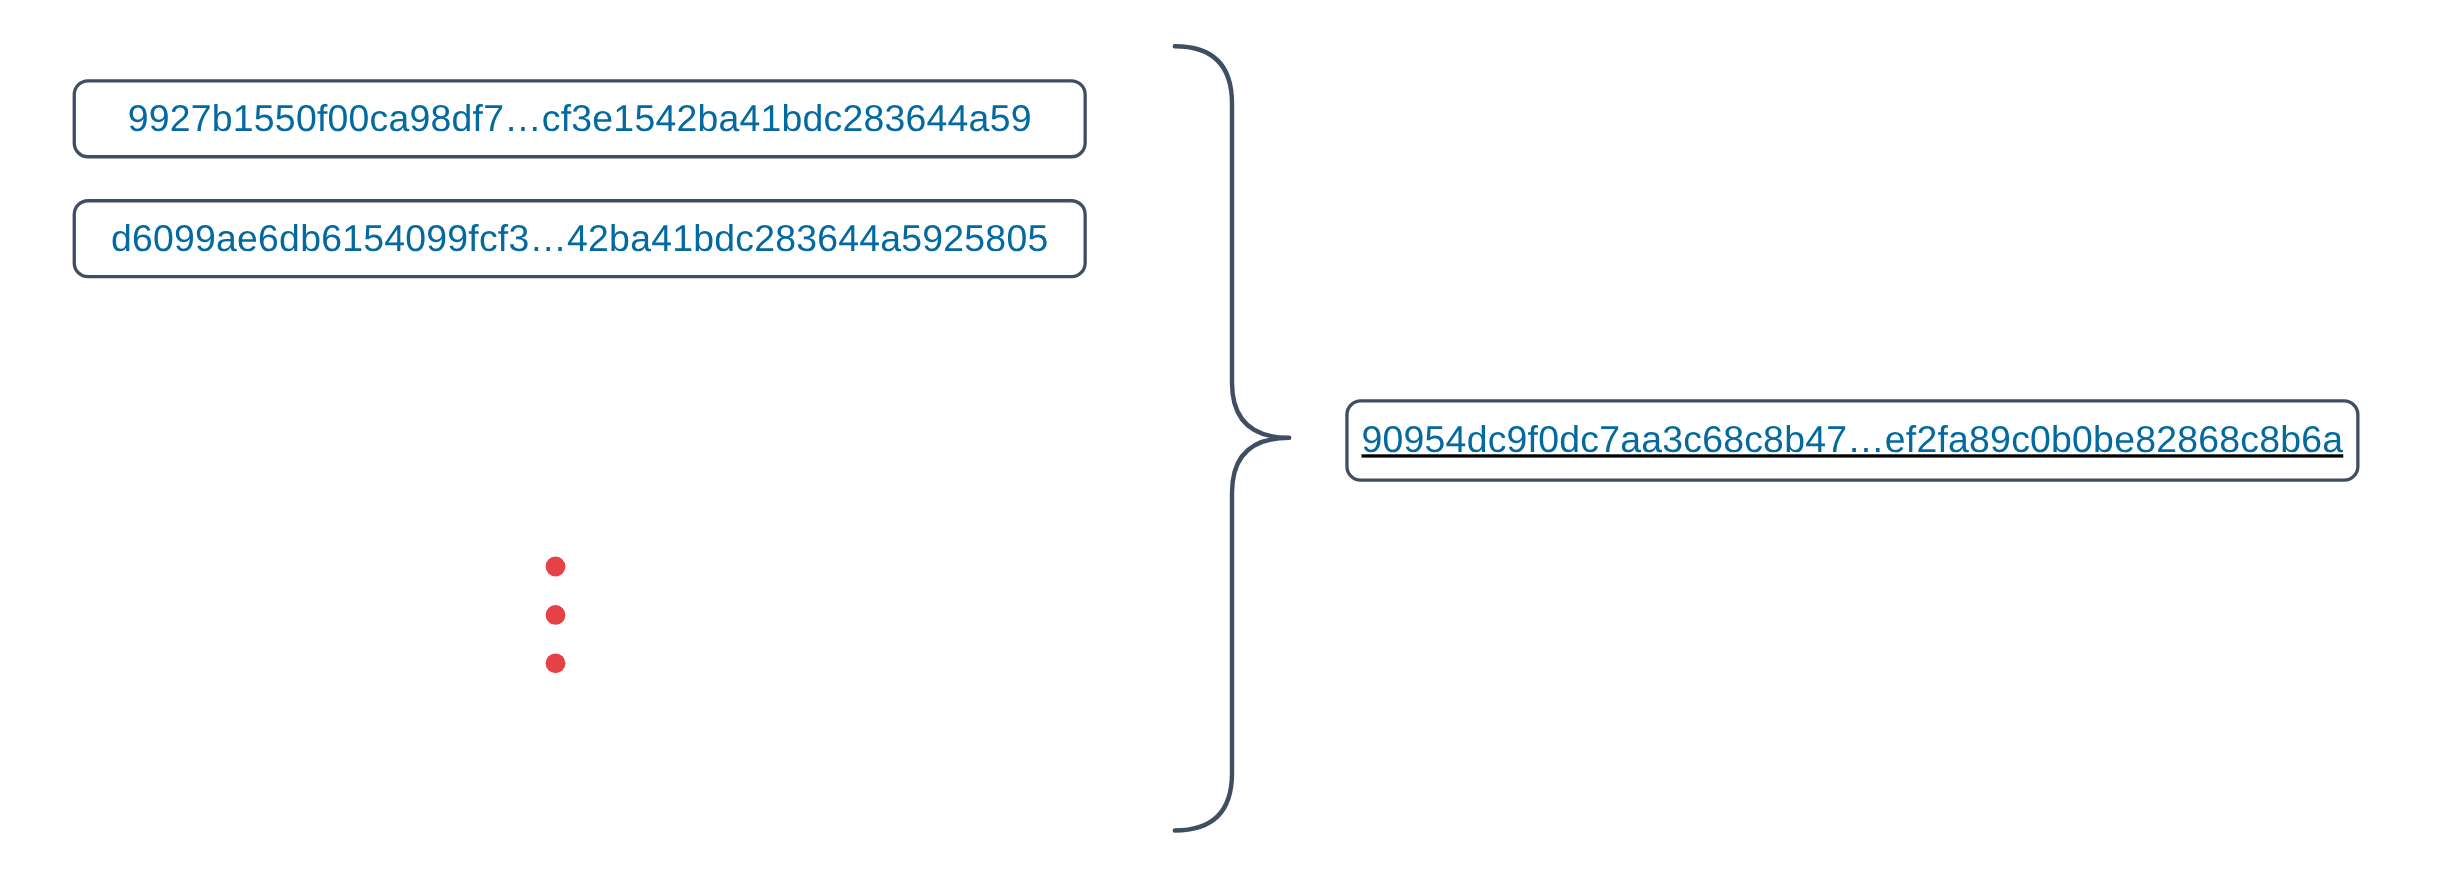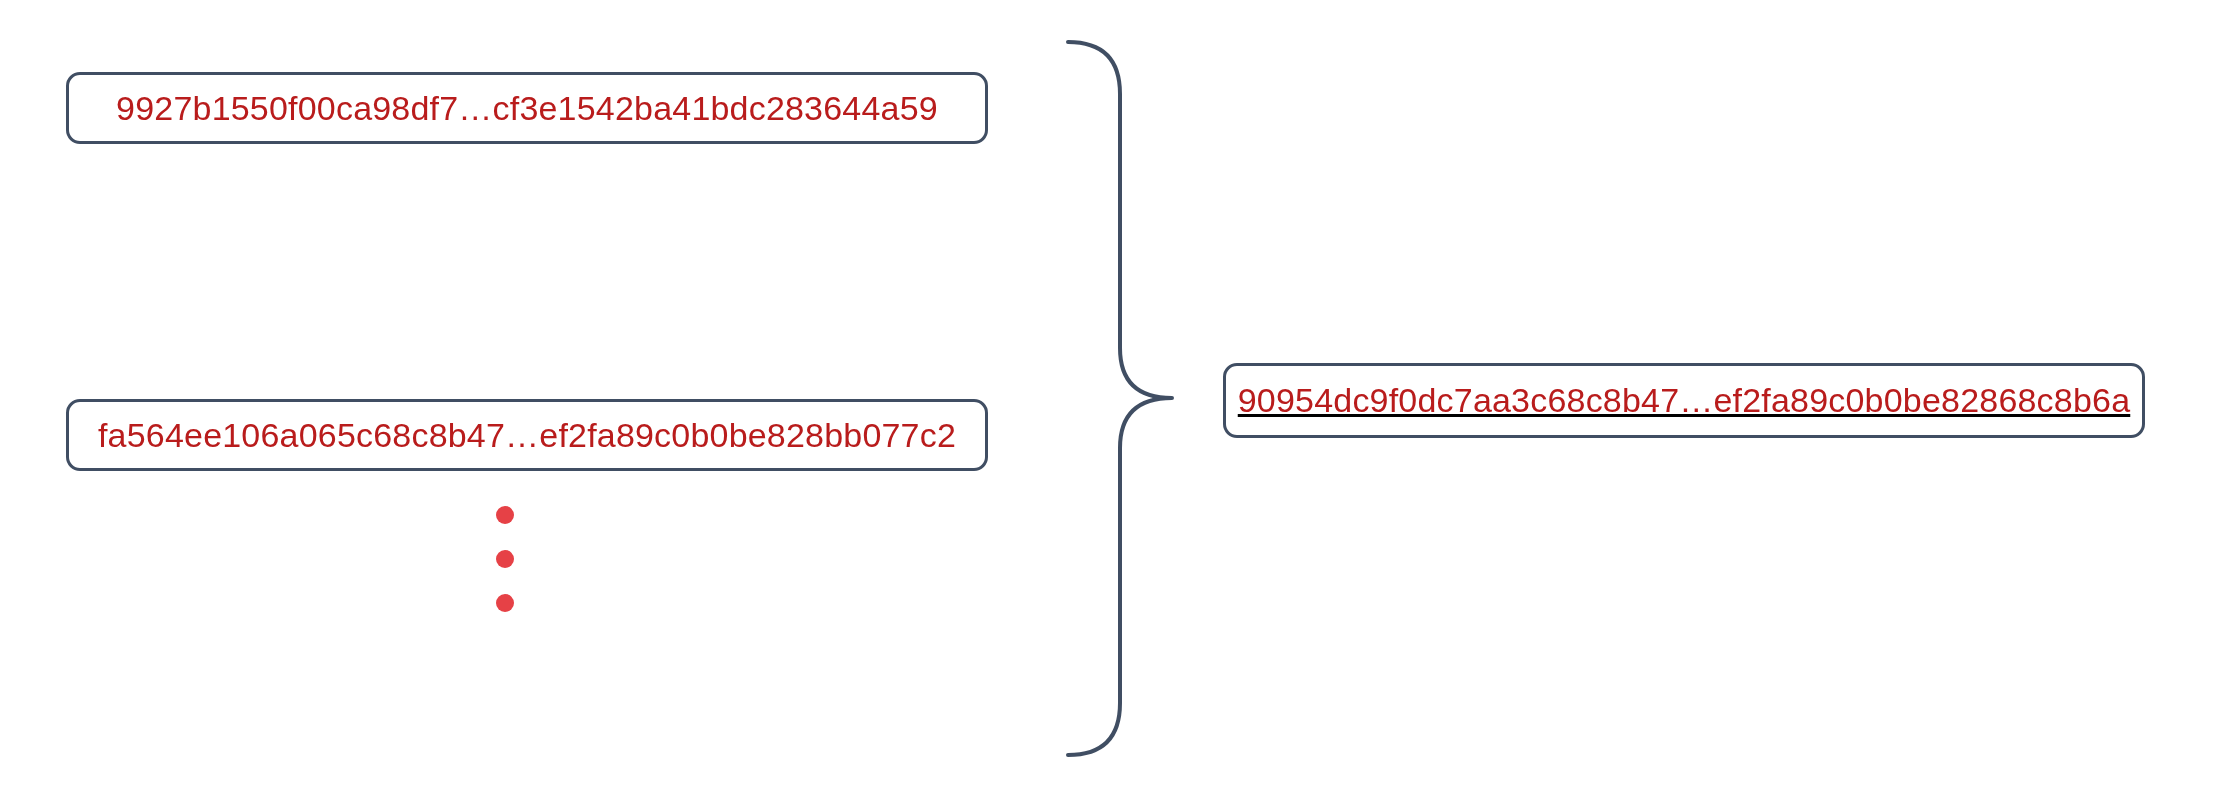--- a/index.html
+++ b/index.html
@@ -22,21 +22,21 @@
     height: 72px;
     border: 3px solid #404e63;
     border-radius: 14px;
     background: #ffffff;
     display: flex;
     align-items: center;
     justify-content: center;
   }
   .hash-text {
     font-size: 34px;
-    color: #b91c1c;
+    color: #0369a1;
     letter-spacing: 0.2px;
     white-space: nowrap;
   }
   .input-box-0 { left: 66px;  top: 72px;  }
   .input-box-1 { left: 66px;  top: 181px; }
   .input-box-2 { left: 66px;  top: 290px; }
   .input-box-3 { left: 66px;  top: 399px; }
   .input-box-4 { left: 66px;  top: 645px; }
   .output-box  { left: 1223px; top: 363px; width: 922px; height: 75px; text-decoration: underline; }
 
@@ -67,25 +67,25 @@
 </style>
 </head>
 <body>
 
 <div class="canvas">
 
   <div class="hash-box input-box-0">
     <span class="hash-text">9927b1550f00ca98df7…cf3e1542ba41bdc283644a59</span>
   </div>
 
+  <div class="hash-box input-box-1">
+    <span class="hash-text">d6099ae6db6154099fcf3…42ba41bdc283644a5925805</span>
+  </div>
 
 
-  <div class="hash-box input-box-3">
-    <span class="hash-text">fa564ee106a065c68c8b47…ef2fa89c0b0be828bb077c2</span>
-  </div>
 
   <div class="dots">
     <span class="dot"></span>
     <span class="dot"></span>
     <span class="dot"></span>
   </div>
 
 
   <svg class="brace-svg" viewBox="0 0 160 740" aria-hidden="true">
     <path d="M 18 12

